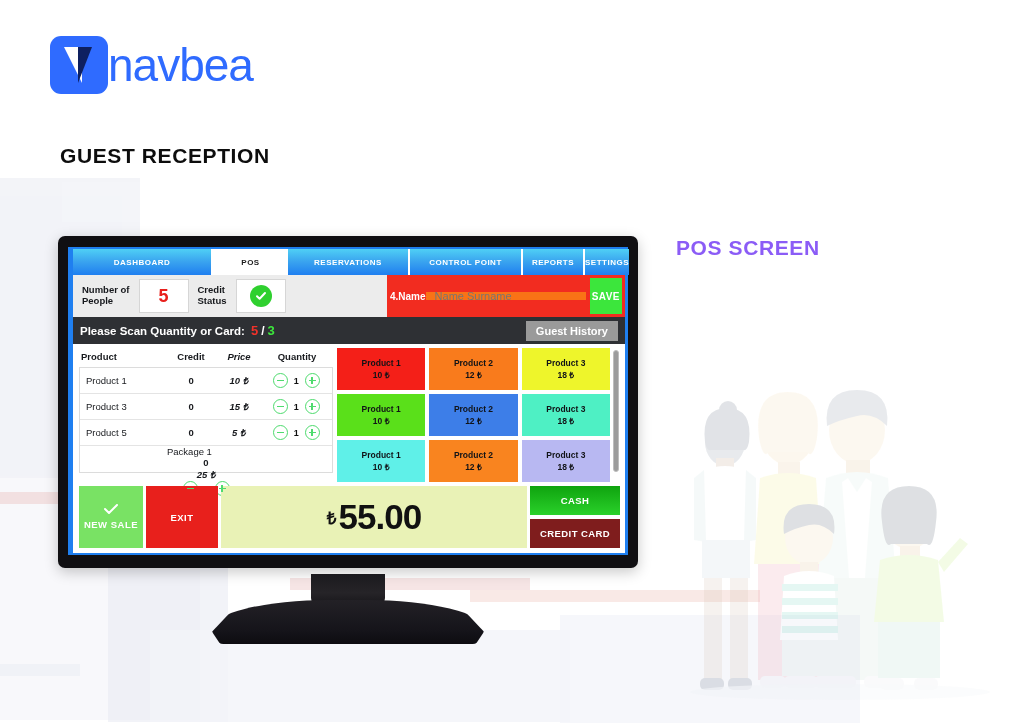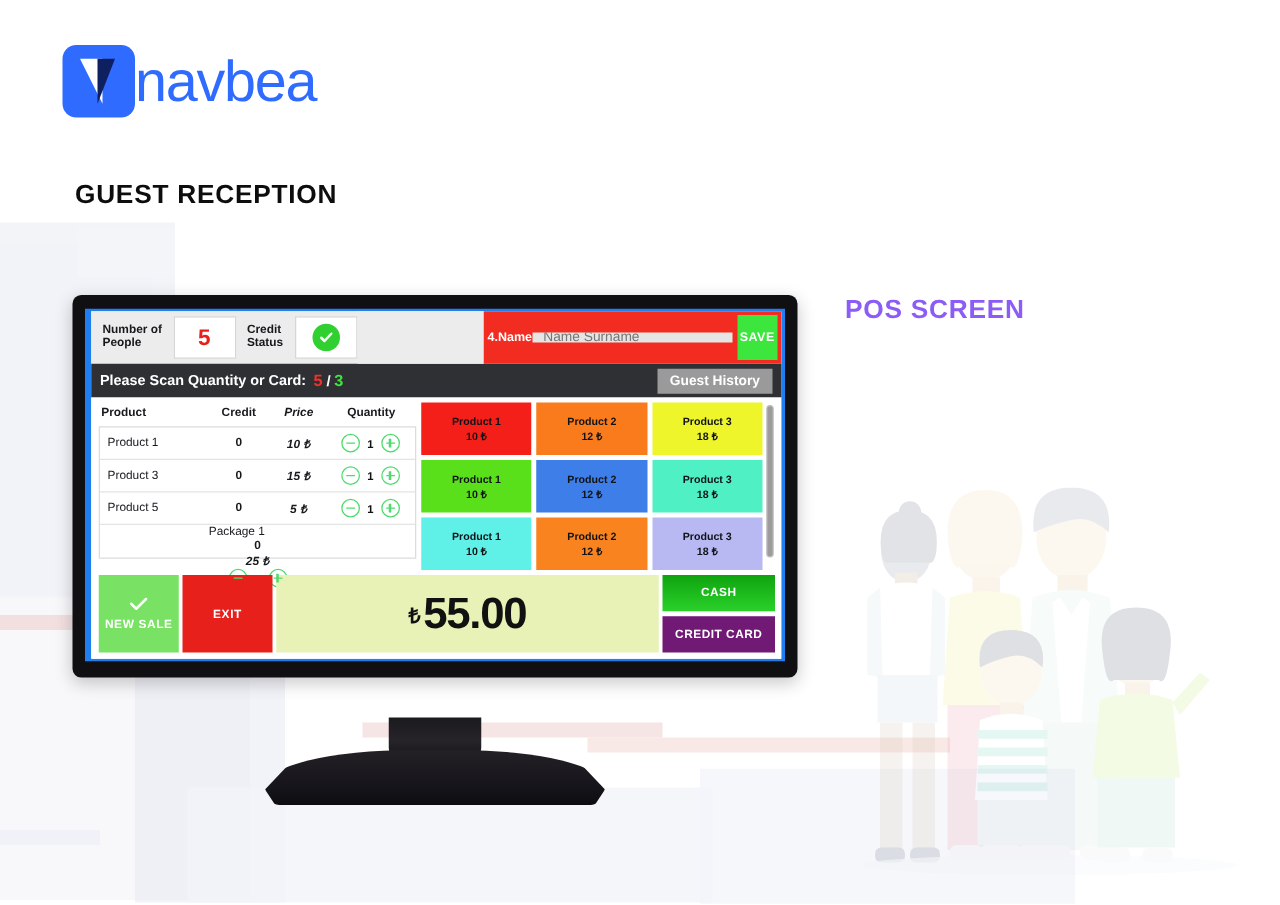--- a/index.html
+++ b/index.html
@@ -112,21 +112,21 @@
   }
   .check-circle svg { display: block; }
   .toprow-spacer { flex: 1; background: #ececec; }
 
   .name-panel { display: flex; align-items: stretch; background: #f22c20; padding: 3px; width: 238px; }
   .name-tag {
     display: flex; align-items: center; justify-content: center;
     color: #ffffff; font-size: 10px; font-weight: bold; width: 56px;
   }
   .name-input {
-    flex: 1; background: #e5e5e5; border: none; outline: none; margin: 14px 0;
+    flex: 1; background: #f97316; border: none; outline: none; margin: 14px 0;
     font-family: "Liberation Sans", sans-serif; font-size: 11px; color: #3b3b3b; padding: 0 9px;
   }
   .save-btn {
     width: 56px; background: #3ce63c; color: #ffffff; border: none; margin-left: 4px;
     font-family: "Liberation Sans", sans-serif; font-size: 10px; font-weight: bold; letter-spacing: .4px;
     cursor: pointer;
   }
 
   
   .scanbar {
@@ -193,21 +193,21 @@
   }
   .total-cur { font-size: 17px; font-weight: bold; color: #111; }
   .total-amt { font-size: 35px; font-weight: bold; color: #111; letter-spacing: -1px; }
   .pay-col { width: 90px; display: flex; flex-direction: column; gap: 4px; }
   .pay-btn {
     flex: 1; display: flex; align-items: center; justify-content: center;
     color: #ffffff; font-size: 9.5px; font-weight: bold; letter-spacing: .4px; border: none; cursor: pointer;
     font-family: "Liberation Sans", sans-serif;
   }
   .pay-cash { background: linear-gradient(180deg,#0fa30f 0%, #2ad12a 100%); }
-  .pay-card { background: #701a75; text-align: right; }
+  .pay-card { background: #7f1d1d; text-align: right; }
   .checkmark-ico { margin-bottom: 3px; }
 </style>
 </head>
 <body>
 
 <div class="bg-layer">
   <div class="bg-block b1"></div>
   <div class="bg-block b2"></div>
   <div class="bg-block b3"></div>
   <div class="bg-block b4"></div>
@@ -296,20 +296,40 @@
 </div>
 
 <div class="guest-reception">GUEST RECEPTION</div>
 <div class="pos-screen-label">POS SCREEN</div>
 
 <div class="monitor">
   <div class="bezel">
     <div class="screen">
       <div class="screen-inner">
 
+        <div class="tabbar">
+          <div class="tab" style="width:140px">
+              <span>DASHBOARD</span>
+            </div>
+          <div class="tab active" style="width:75px">
+              <span>POS</span>
+            </div>
+          <div class="tab" style="width:122px">
+              <span>RESERVATIONS</span>
+            </div>
+          <div class="tab" style="width:113px">
+              <span>CONTROL POINT</span>
+            </div>
+          <div class="tab" style="width:62px">
+              <span>REPORTS</span>
+            </div>
+          <div class="tab" style="width:none;flex:1;border-right:none">
+              <span>SETTINGS</span>
+            </div>
+        </div>
 
         <div class="toprow">
           <div class="cell-label">
             <span><span>Number of</span><br><span>People</span></span>
           </div>
           <div class="cell-box">
             <span class="num-people">5</span>
           </div>
           <div class="cell-label">
             <span><span>Credit</span><br><span>Status</span></span>

